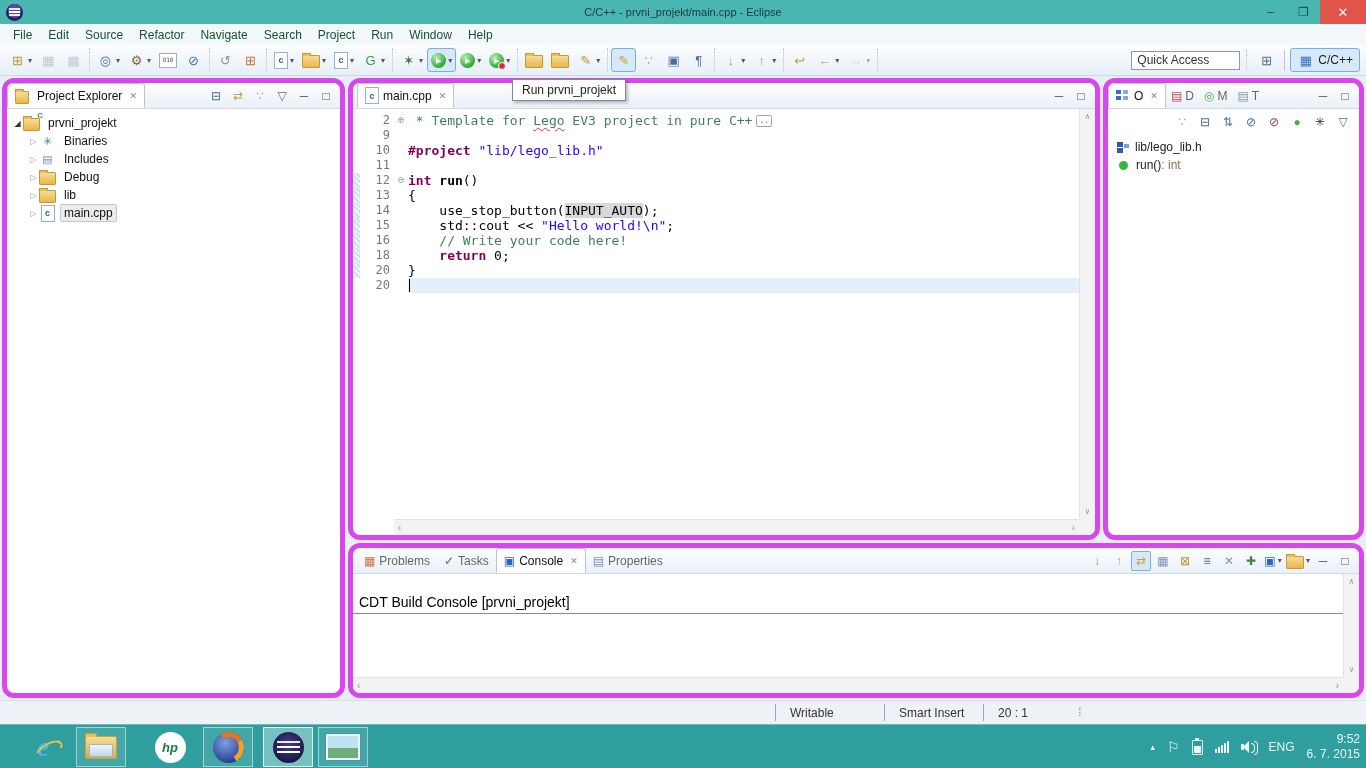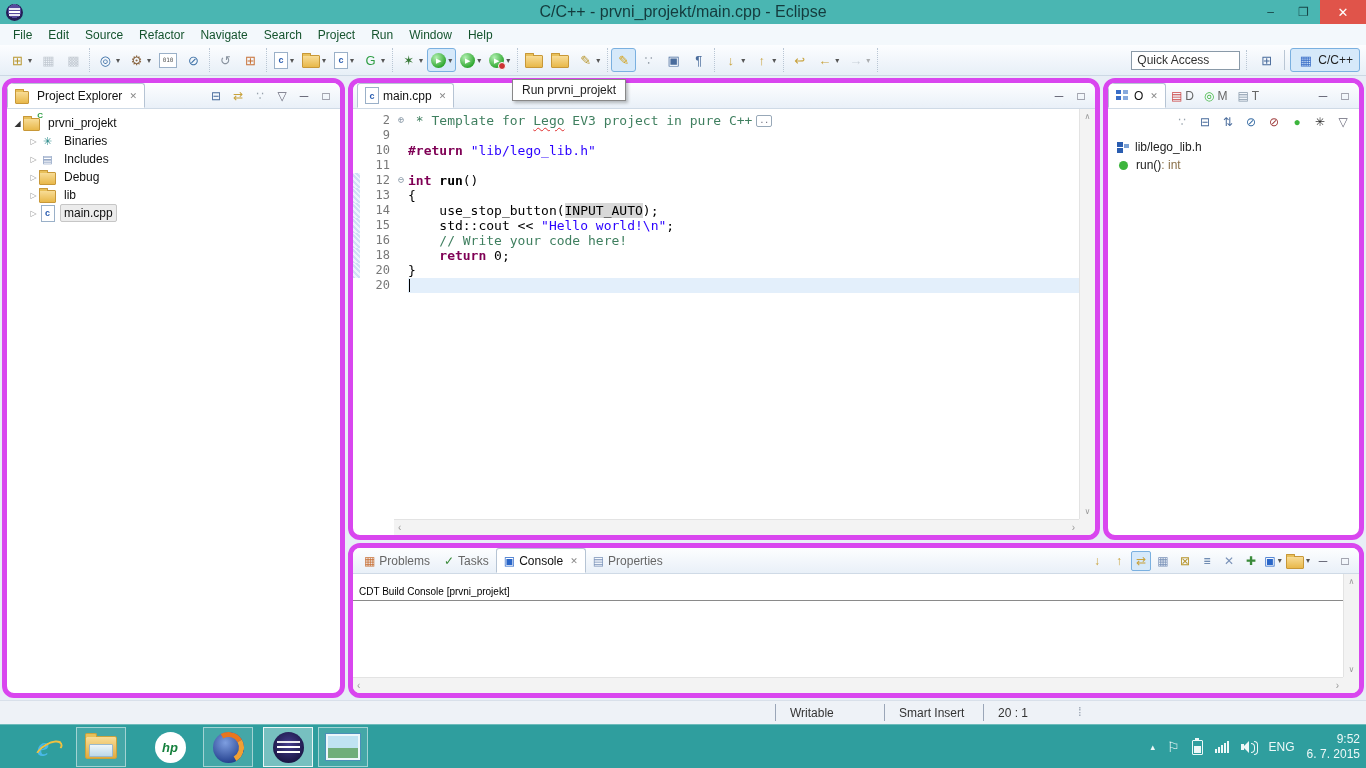--- a/index.html
+++ b/index.html
@@ -5,21 +5,21 @@
   html,body{margin:0;padding:0;background:#444}
   #app{position:relative;width:1366px;height:768px;overflow:hidden;background:#e8eef6;
        font-family:"Liberation Sans",sans-serif;font-size:12px;color:#222}
 
   
   .titlebar{position:absolute;left:0;top:0;width:100%;height:24px;background:#4ab6b2;display:flex;align-items:center}
   .ecl-logo{position:relative;width:17px;height:17px;border-radius:50%;margin-left:6px;
             background:radial-gradient(circle at 50% 42%,#564a9c 0 52%,#241f57 53% 100%);overflow:hidden}
   .ecl-logo::after{content:"";position:absolute;left:3px;right:3px;top:7px;height:2px;background:#fff;
             box-shadow:0 3px 0 #e8e8f4,0 -3px 0 #e8e8f4}
-  .title-text{position:absolute;left:0;right:0;text-align:center;font-size:16px;color:#143b3d}
+  .title-text{position:absolute;left:0;right:0;text-align:center;font-size:11px;color:#143b3d}
   .win-controls{position:absolute;right:0;top:0;height:24px;display:flex}
   .win-btn{width:33px;height:24px;display:flex;align-items:center;justify-content:center;color:#174547;font-size:12px}
   .win-btn.close{width:46px;background:#e0544a;color:#fff;font-size:13px}
 
   
   .menubar{position:absolute;top:24px;left:0;width:100%;height:21px;background:#f3f8fc;display:flex;align-items:center;padding-left:5px;box-sizing:border-box}
   .menu-item{padding:2px 8px;color:#14532d}
   .toolbar{position:absolute;top:45px;left:0;width:100%;height:31px;background:linear-gradient(#fcfdff,#e7eff7);
            border-bottom:1px solid #ccd8e4;display:flex;align-items:center;box-sizing:border-box;padding-left:2px}
   .tb-group{display:flex;align-items:center;height:24px;padding:0 3px;border-right:1px dotted #b9c6d4}
@@ -109,21 +109,21 @@
   .ic-include::after{content:"";position:absolute;left:8px;top:3px;width:5px;height:4px;background:#7aa0d4}
   .ic-method{width:9px;height:9px;border-radius:50%;background:#3db53d;margin:0 8px 0 3px}
   .outline-suffix{color:#8a7048}
   .ic-outline{position:relative;width:14px;height:13px}
   .ic-outline::before{content:"";position:absolute;left:0;top:1px;width:5px;height:4px;background:#3a6ec8;box-shadow:0 6px 0 #3a6ec8}
   .ic-outline::after{content:"";position:absolute;left:7px;top:1px;width:5px;height:4px;background:#88aadd;box-shadow:0 6px 0 #88aadd}
   .stack-tab{display:flex;align-items:center;gap:3px;padding:0 5px;height:25px;color:#666}
 
   
   .console-body{position:absolute;left:0;top:26px;right:16px;bottom:16px;background:#fff}
-  .console-title{padding:12px 6px 3px;border-bottom:1px solid #8a8a8a;color:#000;font-size:10px}
+  .console-title{padding:20px 6px 3px;border-bottom:1px solid #8a8a8a;color:#000;font-size:14px}
 
   
   #statusbar{position:absolute;left:0;top:700px;width:1366px;height:24px;background:#eef2f7;border-top:1px solid #d8e0ea;box-sizing:border-box}
   .sb-cell{position:absolute;top:3px;height:17px;display:flex;align-items:center;padding-left:14px;border-left:1px solid #9aa6b8;color:#333}
   .grip{position:absolute;left:1078px;top:3px;color:#98a2b0;font-size:13px}
 
   
   #taskbar{position:absolute;left:0;top:724px;width:1366px;height:44px;background:#2f9e9e;border-top:1px solid rgba(255,255,255,.3);box-sizing:border-box}
   .tb-app{position:absolute;top:2px;width:50px;height:40px;display:flex;align-items:center;justify-content:center;box-sizing:border-box}
   .tb-app.boxed{border:1px solid rgba(255,255,255,.5);background:rgba(255,255,255,.1)}
@@ -410,21 +410,21 @@
           <div class="cl-row">
             <span class="cl-range"></span>
             <span class="cl-num">9</span>
             <span class="cl-fold"></span>
             <span class="cl-code"></span>
           </div>
           <div class="cl-row">
             <span class="cl-range"></span>
             <span class="cl-num">10</span>
             <span class="cl-fold"></span>
-            <span class="cl-code"><span class="tok tok-kw">#return </span><span class="tok tok-str">"lib/lego_lib.h"</span></span>
+            <span class="cl-code"><span class="tok tok-kw">#project </span><span class="tok tok-str">"lib/lego_lib.h"</span></span>
           </div>
           <div class="cl-row">
             <span class="cl-range"></span>
             <span class="cl-num">11</span>
             <span class="cl-fold"></span>
             <span class="cl-code"></span>
           </div>
           <div class="cl-row range">
             <span class="cl-range"></span>
             <span class="cl-num">12</span>

